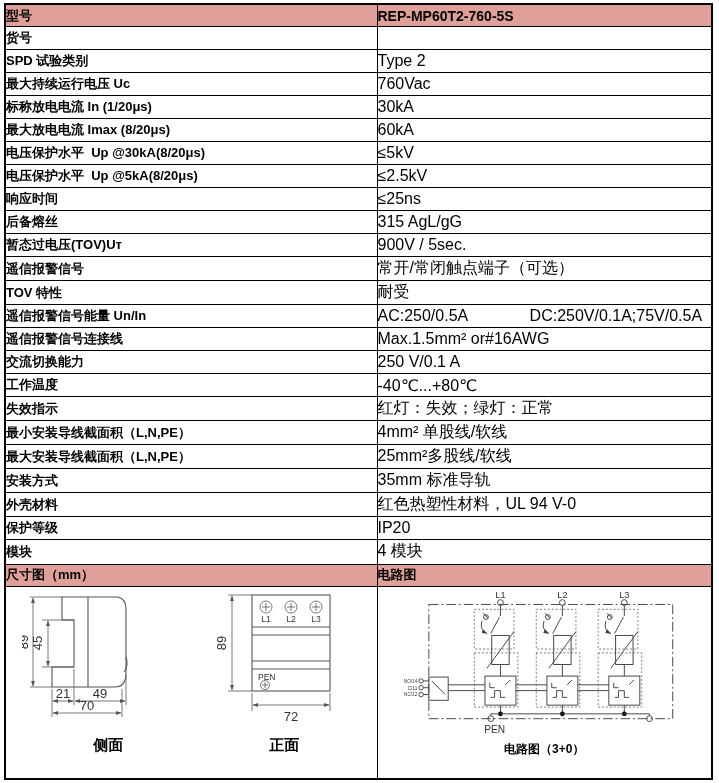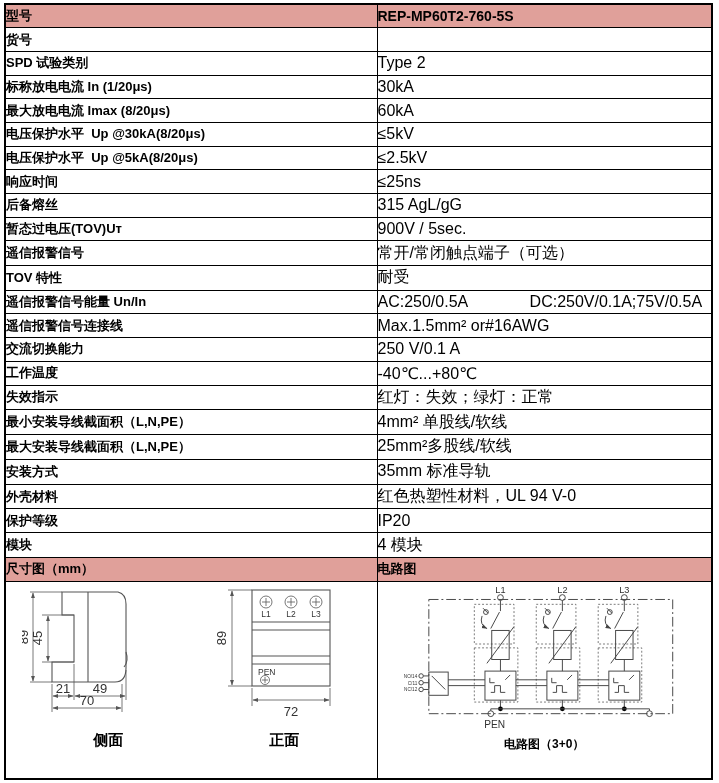--- a/index.html
+++ b/index.html
@@ -45,20 +45,24 @@
   </tr>
   <tr class="param-row">
           <td class="label">货号</td>
           <td class="value"></td>
         </tr>
   <tr class="param-row">
           <td class="label">SPD 试验类别</td>
           <td class="value">Type 2</td>
         </tr>
   <tr class="param-row">
+          <td class="label">最大持续运行电压 Uc</td>
+          <td class="value">760Vac</td>
+        </tr>
+  <tr class="param-row">
           <td class="label">标称放电电流 In (1/20μs)</td>
           <td class="value">30kA</td>
         </tr>
   <tr class="param-row">
           <td class="label">最大放电电流 Imax (8/20μs)</td>
           <td class="value">60kA</td>
         </tr>
   <tr class="param-row">
           <td class="label">电压保护水平  Up @30kA(8/20μs)</td>
           <td class="value">≤5kV</td>

